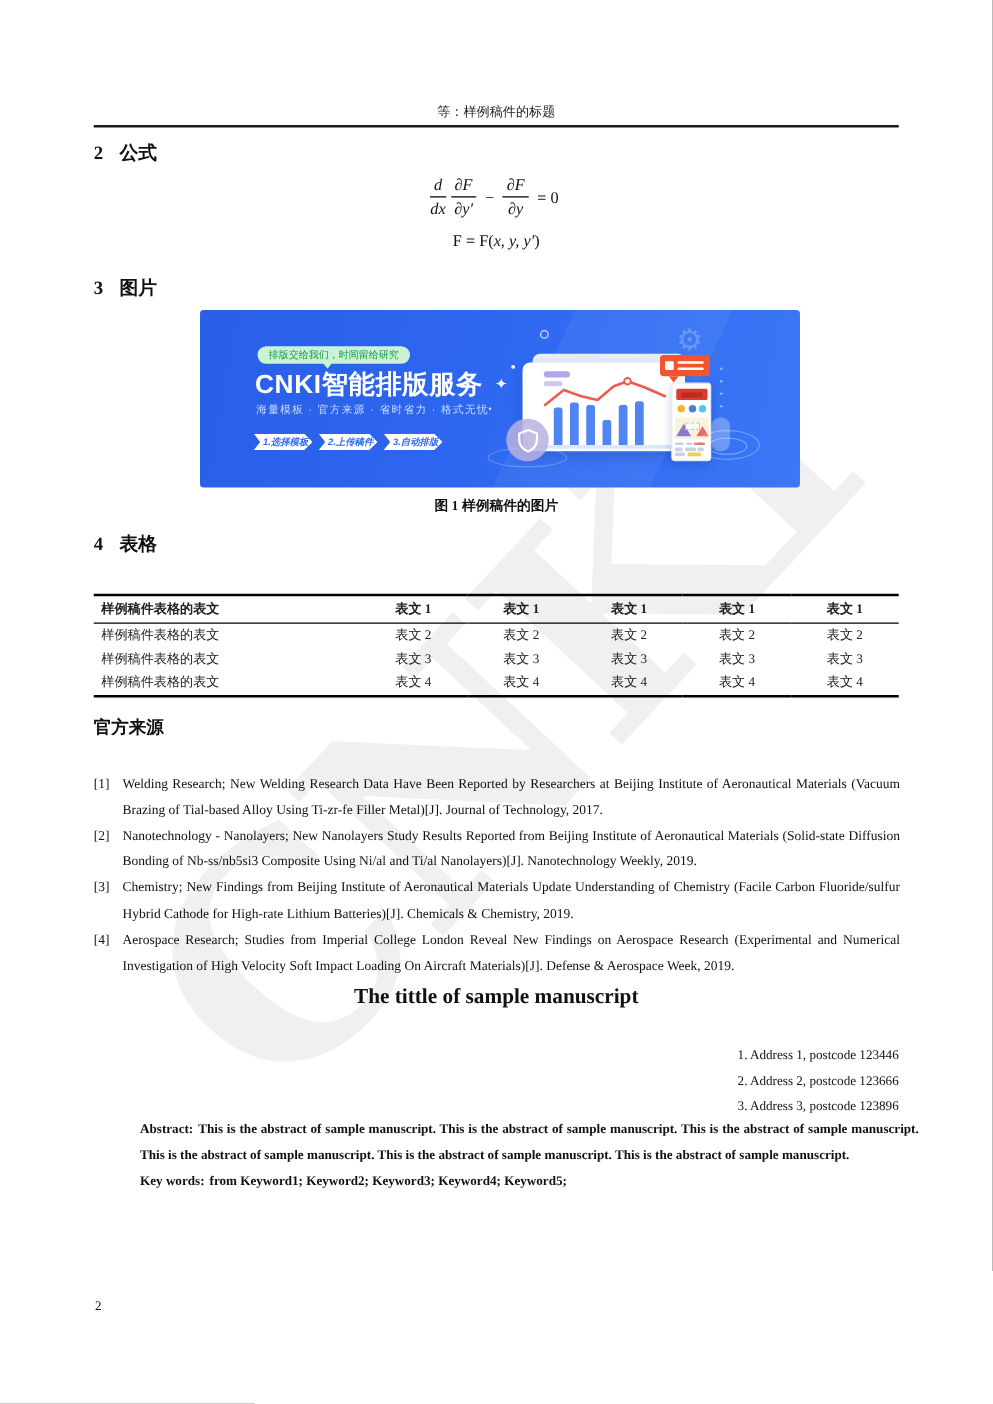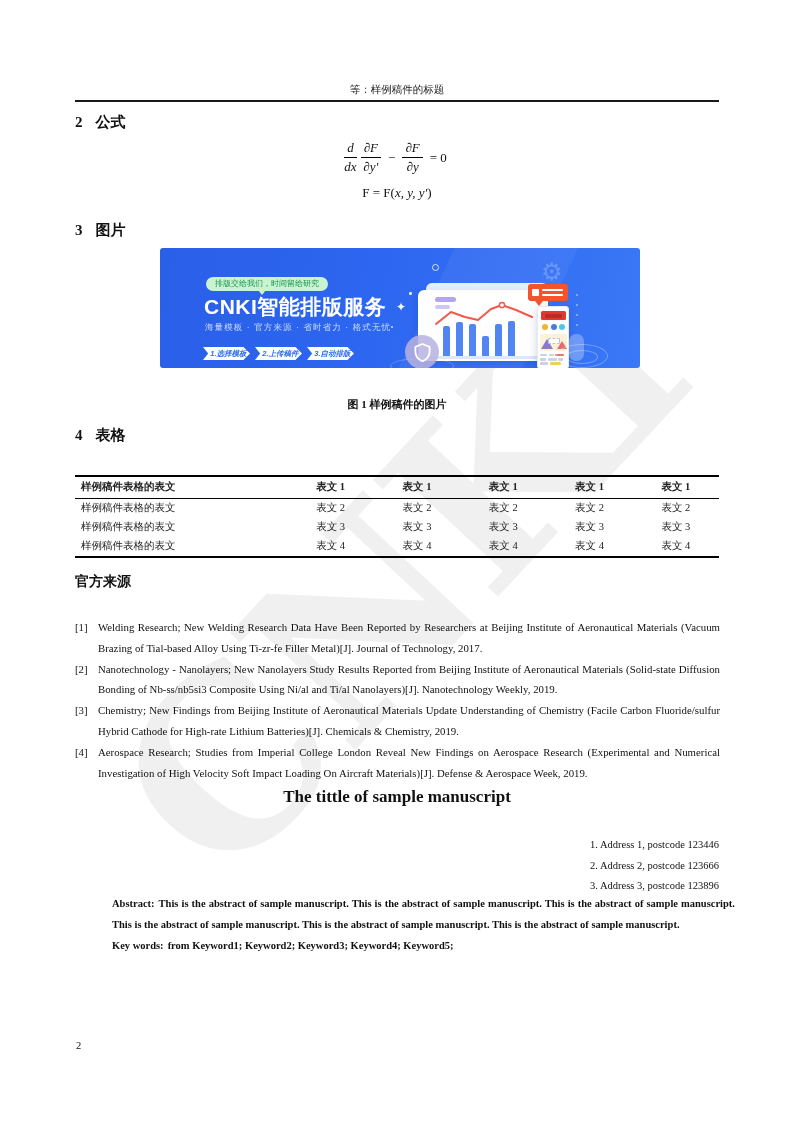--- a/index.html
+++ b/index.html
@@ -34,21 +34,21 @@
   .frac { display:inline-flex; flex-direction:column; align-items:center; line-height:1.25; margin:0 2px; }
   .frac .num { border-bottom:1px solid #000; padding:0 3px 1px; }
   .frac .den { padding-top:1px; }
   .op { margin:0 5px; }
   .upright { font-style:normal; }
   .f-line2 { margin-top:9px; font-size:13px; }
   .f-line2 .var { font-style:italic; }
 
   
   .banner {
-    position:absolute; left:160px; top:248px; width:480px; height:120px;
+    position:absolute; left:160px; top:248px; width:480px; height:142px;
     background:linear-gradient(100deg,#2a5fe8 0%,#2d66f0 45%,#3a78f6 100%);
     border-radius:3px; overflow:hidden;
     font-family:"Liberation Sans","DejaVu Sans",sans-serif;
   }
   .banner::before {
     content:""; position:absolute; inset:0;
     background:linear-gradient(115deg, transparent 55%, rgba(255,255,255,0.05) 55%, rgba(255,255,255,0.05) 78%, transparent 78%);
   }
   .bn-badge { position:absolute; left:46px; top:29px; height:14px; line-height:14px; padding:0 9px;
     background:#c9f3d3; color:#17954f; font-size:8px; border-radius:8px; }

